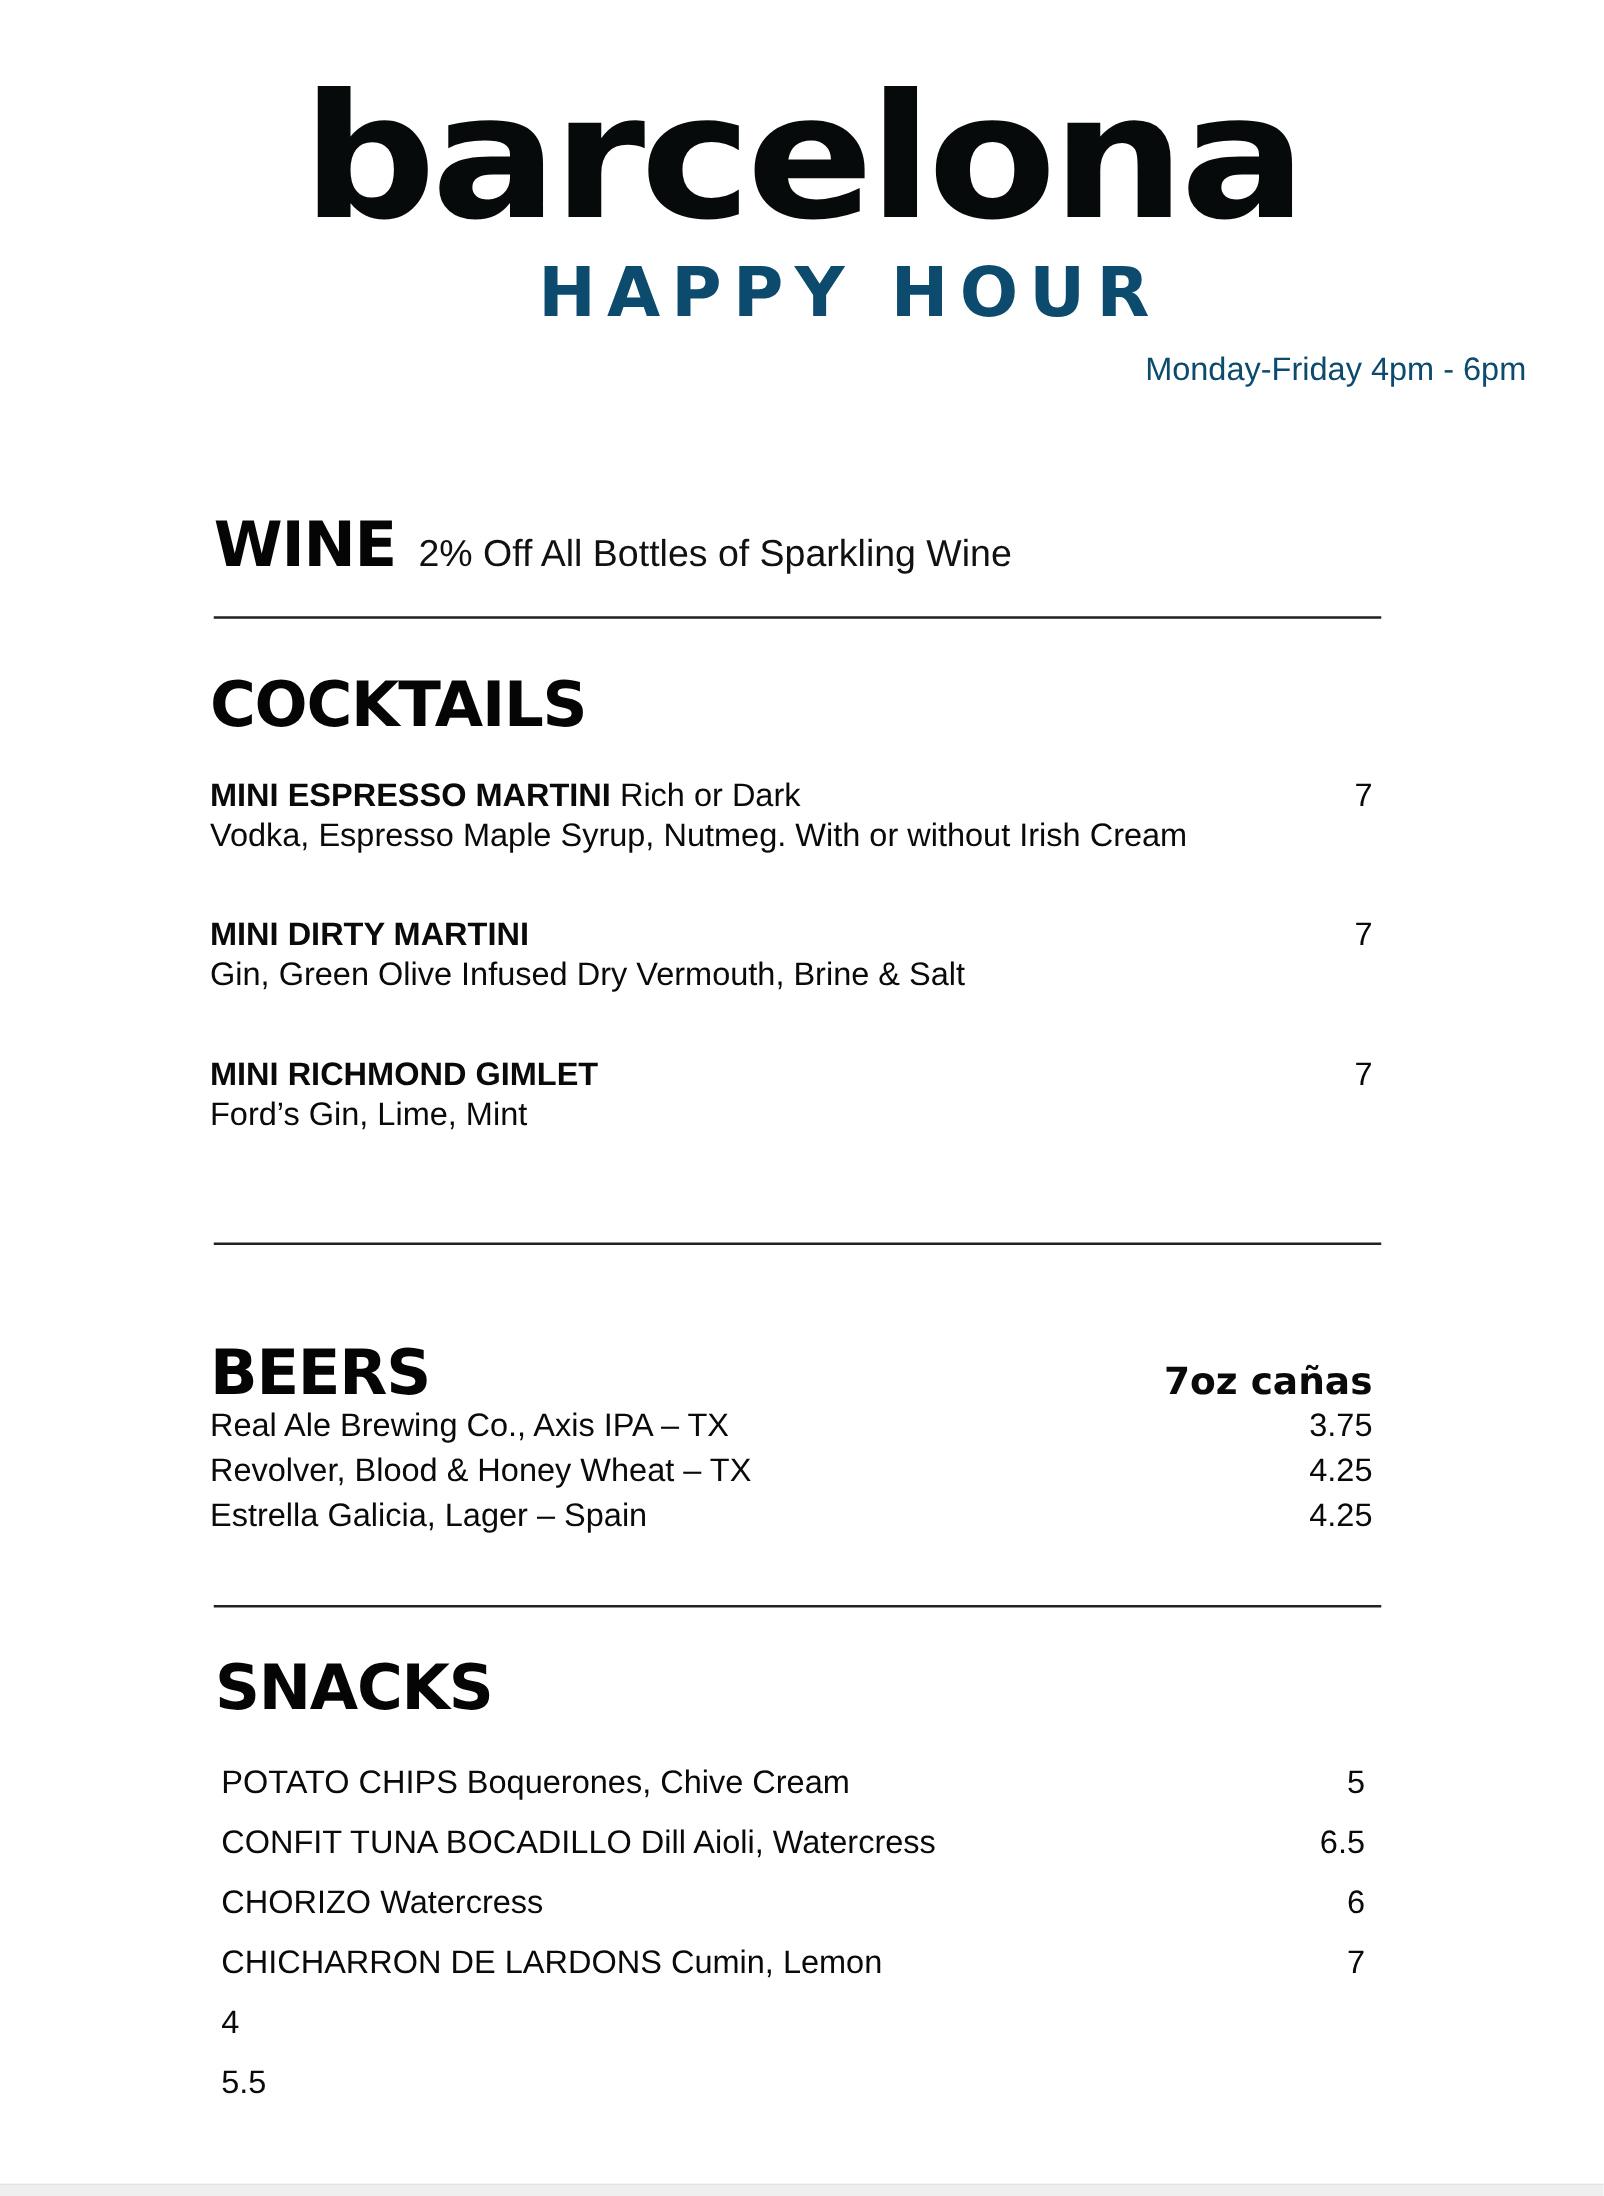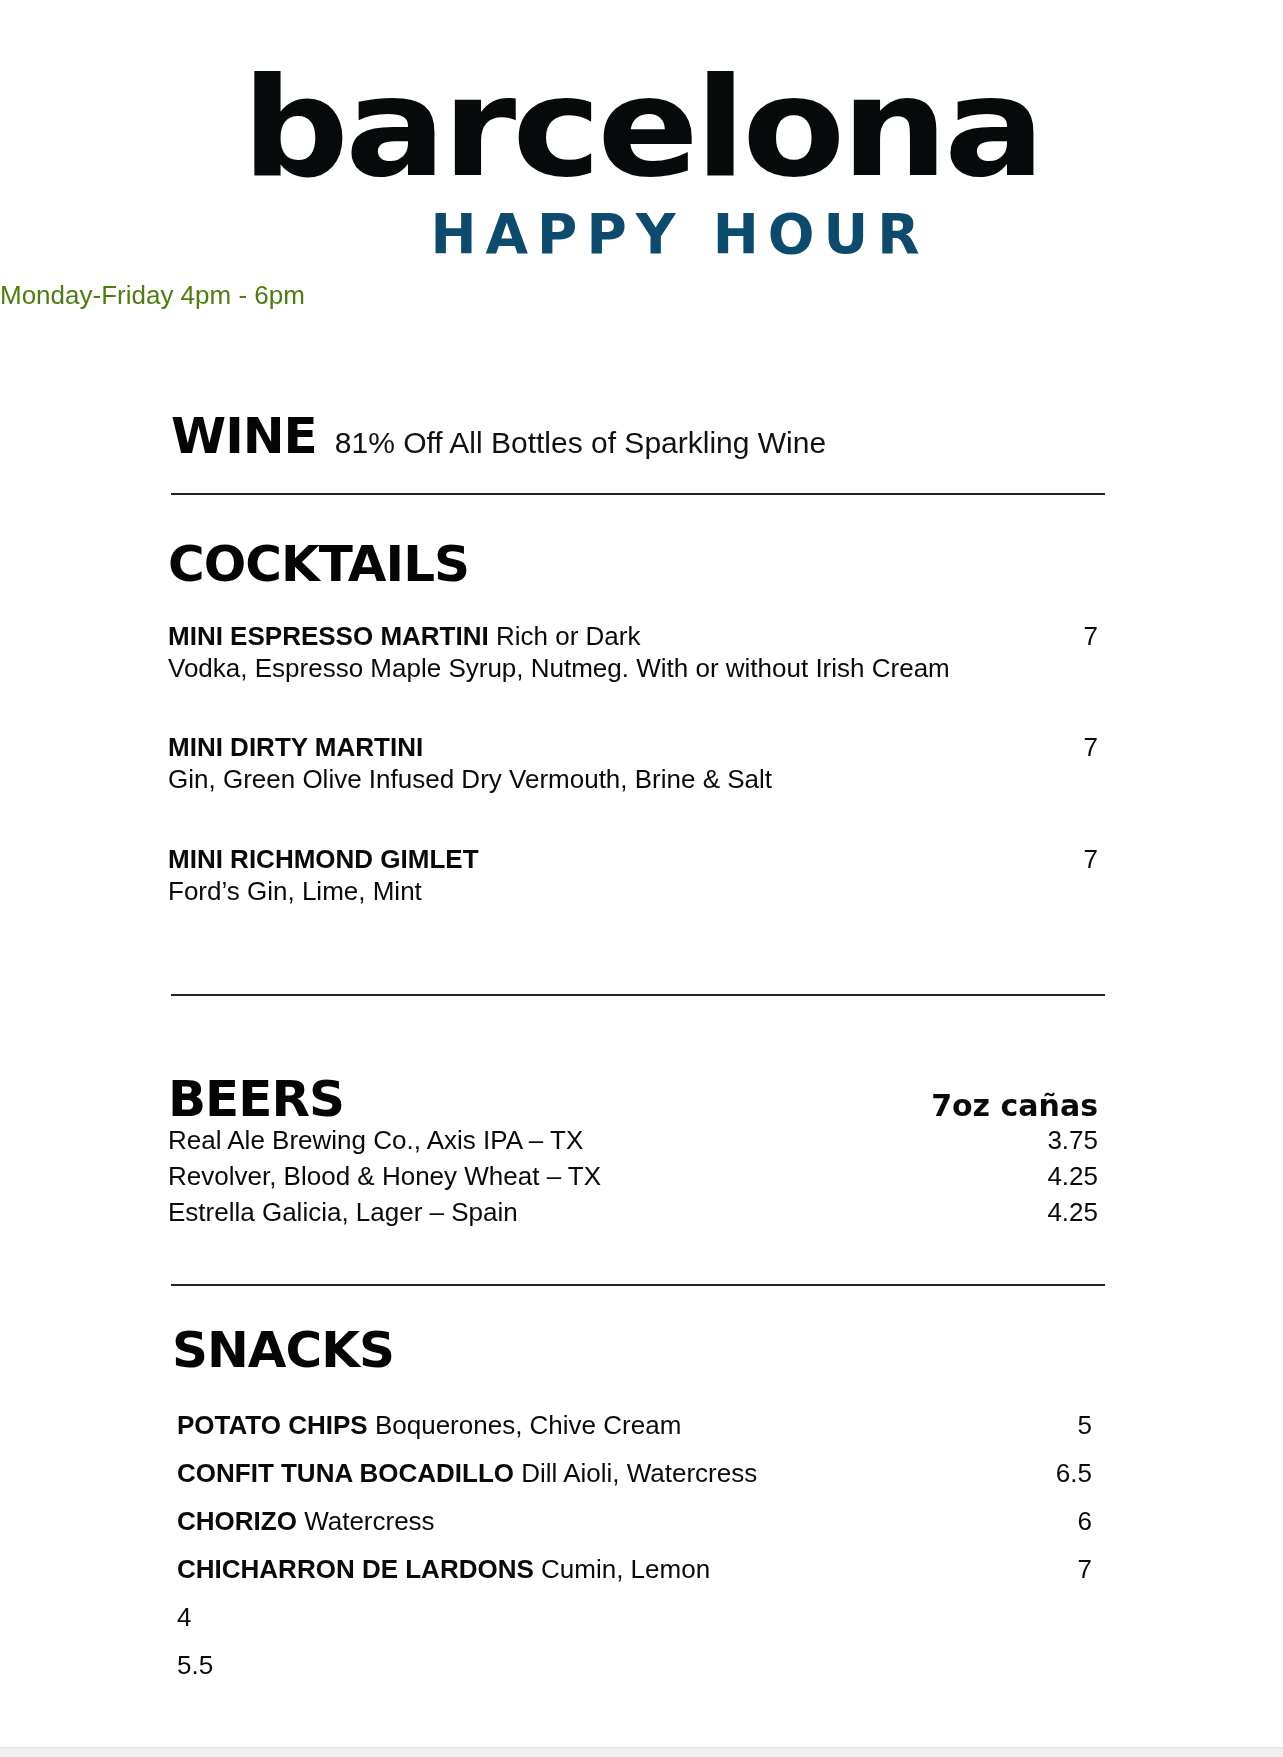--- a/index.html
+++ b/index.html
@@ -14,53 +14,53 @@
     font-family:"DejaVu Sans", sans-serif; font-weight:bold;
     font-size:150px; line-height:150px; letter-spacing:-4px; color:#070a0b;
     transform:scaleY(0.92);
   }
   .hh {
     left:0; width:1283px; top:204px; text-align:center;
     font-family:"DejaVu Sans", sans-serif; font-weight:bold;
     font-size:55px; line-height:60px; letter-spacing:9px; color:#0c4a6e;padding-left:38px;
   }
   .hours {
-    left:0; width:1221px; top:280px; text-align:left;
-    font-size:26px; line-height:30px; color:#4d7c0f;
+    left:0; width:1221px; top:280px; text-align:right;
+    font-size:26px; line-height:30px; color:#0c4a6e;
   }
   .rule { height:2px; background:#222; left:171px; width:934px; }
   .sect {
     font-family:"DejaVu Sans", sans-serif; font-weight:bold;
     font-size:50px; line-height:56px; color:#050505; letter-spacing:-1px;
   }
   .wine-row { left:171px; top:408px; display:flex; align-items:baseline; }
   .wine-note { font-size:30px; margin-left:18px; color:#111; }
   .item { left:168px; width:930px; }
   .item .line1 { display:flex; justify-content:space-between; font-size:26px; line-height:32px; }
   .item .name { font-weight:bold; }
   .item .desc-inline { font-weight:normal; }
   .item .desc { font-size:26px; line-height:32px; }
   .price { font-size:26px; text-align:right; }
   .beer-head { left:168px; width:930px; top:1047px; display:flex; justify-content:space-between; align-items:baseline; }
   .beer-size { font-family:"DejaVu Sans", sans-serif; font-weight:bold; font-size:30px;margin-top:41px; }
   .beer-row { left:168px; width:930px; display:flex; justify-content:space-between; font-size:26px; line-height:32px; }
   .snack-row { left:177px; width:915px; display:flex; justify-content:space-between; font-size:26px; line-height:32px; }
-  .snack-row .name { font-weight:bold; }
+  .snack-row .name { font-weight:normal; }
   .bottom-band { left:0; top:1747px; width:1283px; height:10px; background:#efefef; border-top:1px solid #e2e2e2; }
 </style>
 </head>
 <body>
 
 <div class="abs logo">barcelona</div>
 <div class="abs hh">HAPPY HOUR</div>
 <div class="abs hours">Monday-Friday 4pm - 6pm</div>
 
 <div class="abs wine-row">
   <span class="sect">WINE</span>
-  <span class="wine-note">81% Off All Bottles of Sparkling Wine</span>
+  <span class="wine-note">2% Off All Bottles of Sparkling Wine</span>
 </div>
 <div class="abs rule" style="top:493px;"></div>
 
 <div class="abs sect" style="left:168px; top:536px;">COCKTAILS</div>
 
 <div class="abs item" style="top:620px;">
   <div class="line1">
     <span><span class="name">MINI ESPRESSO MARTINI</span> <span class="desc-inline">Rich or Dark</span></span>
     <span class="price">7</span>
   </div>

